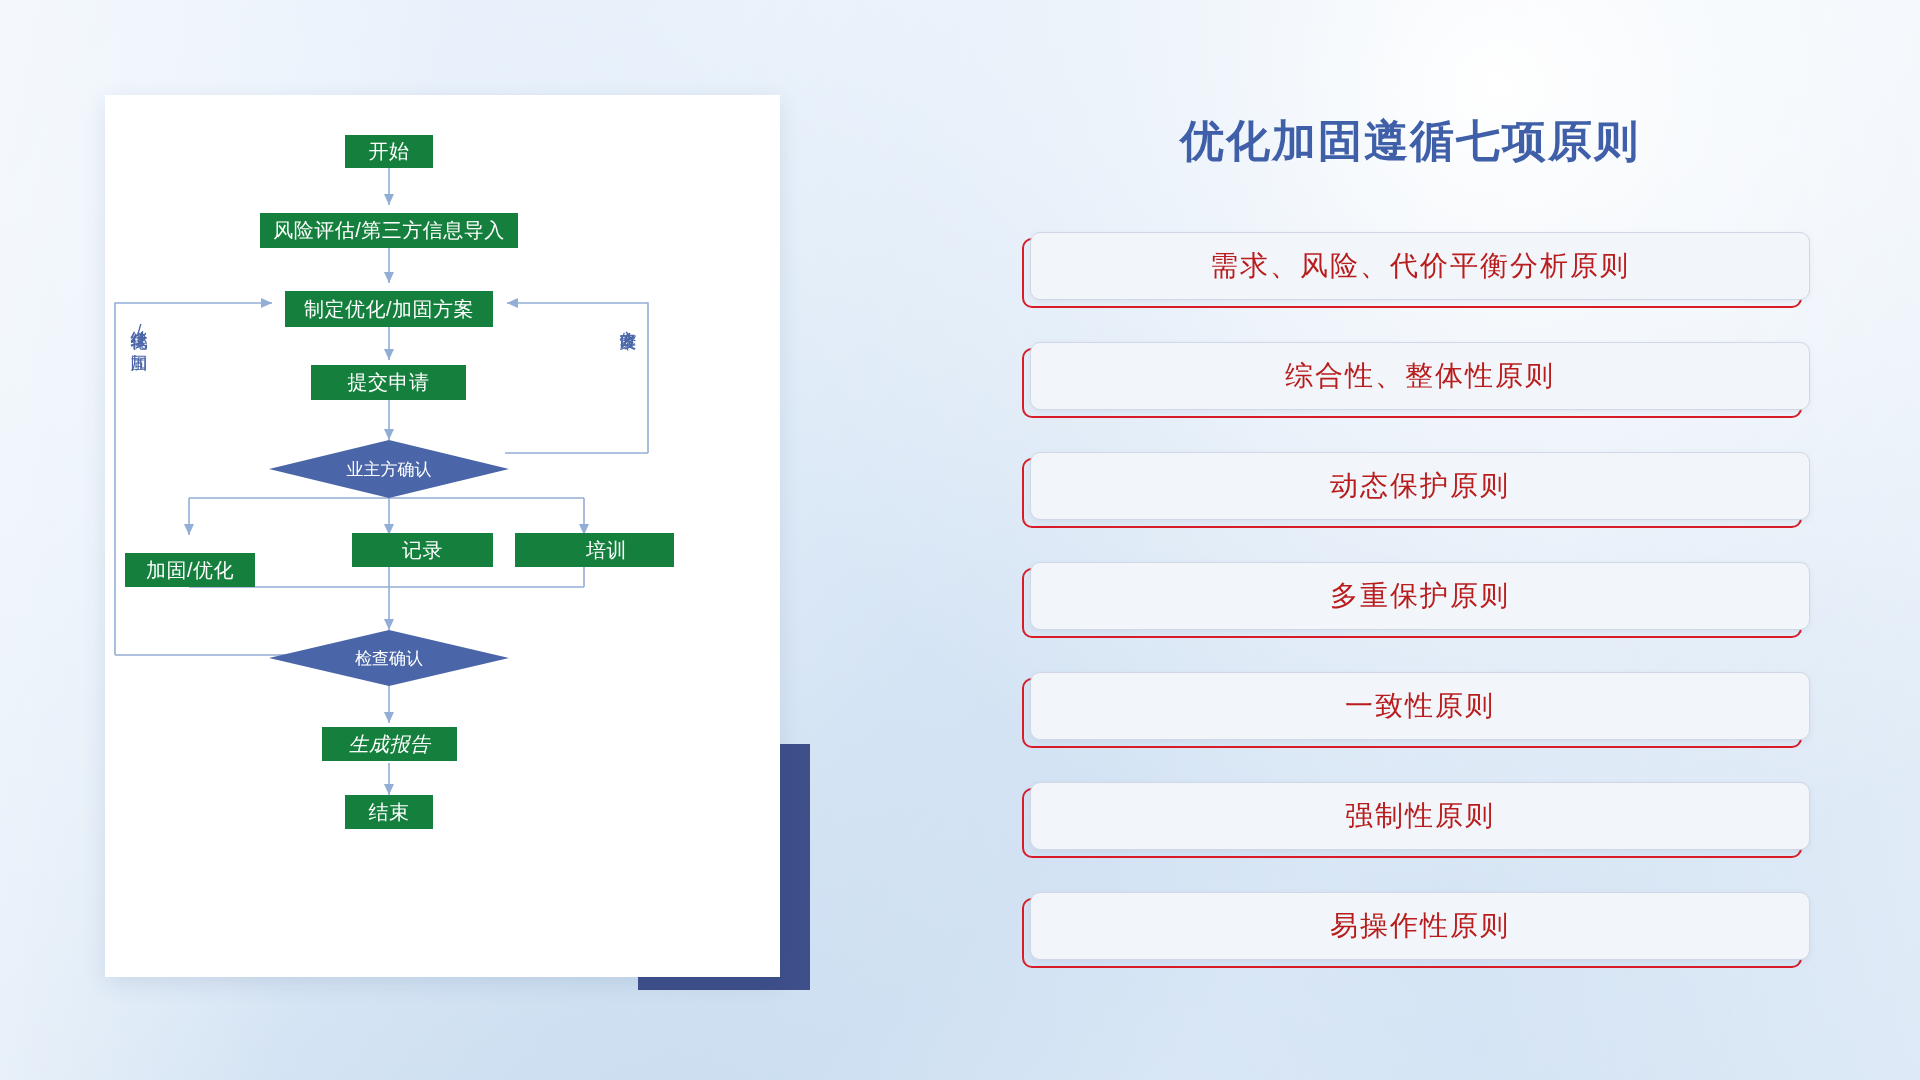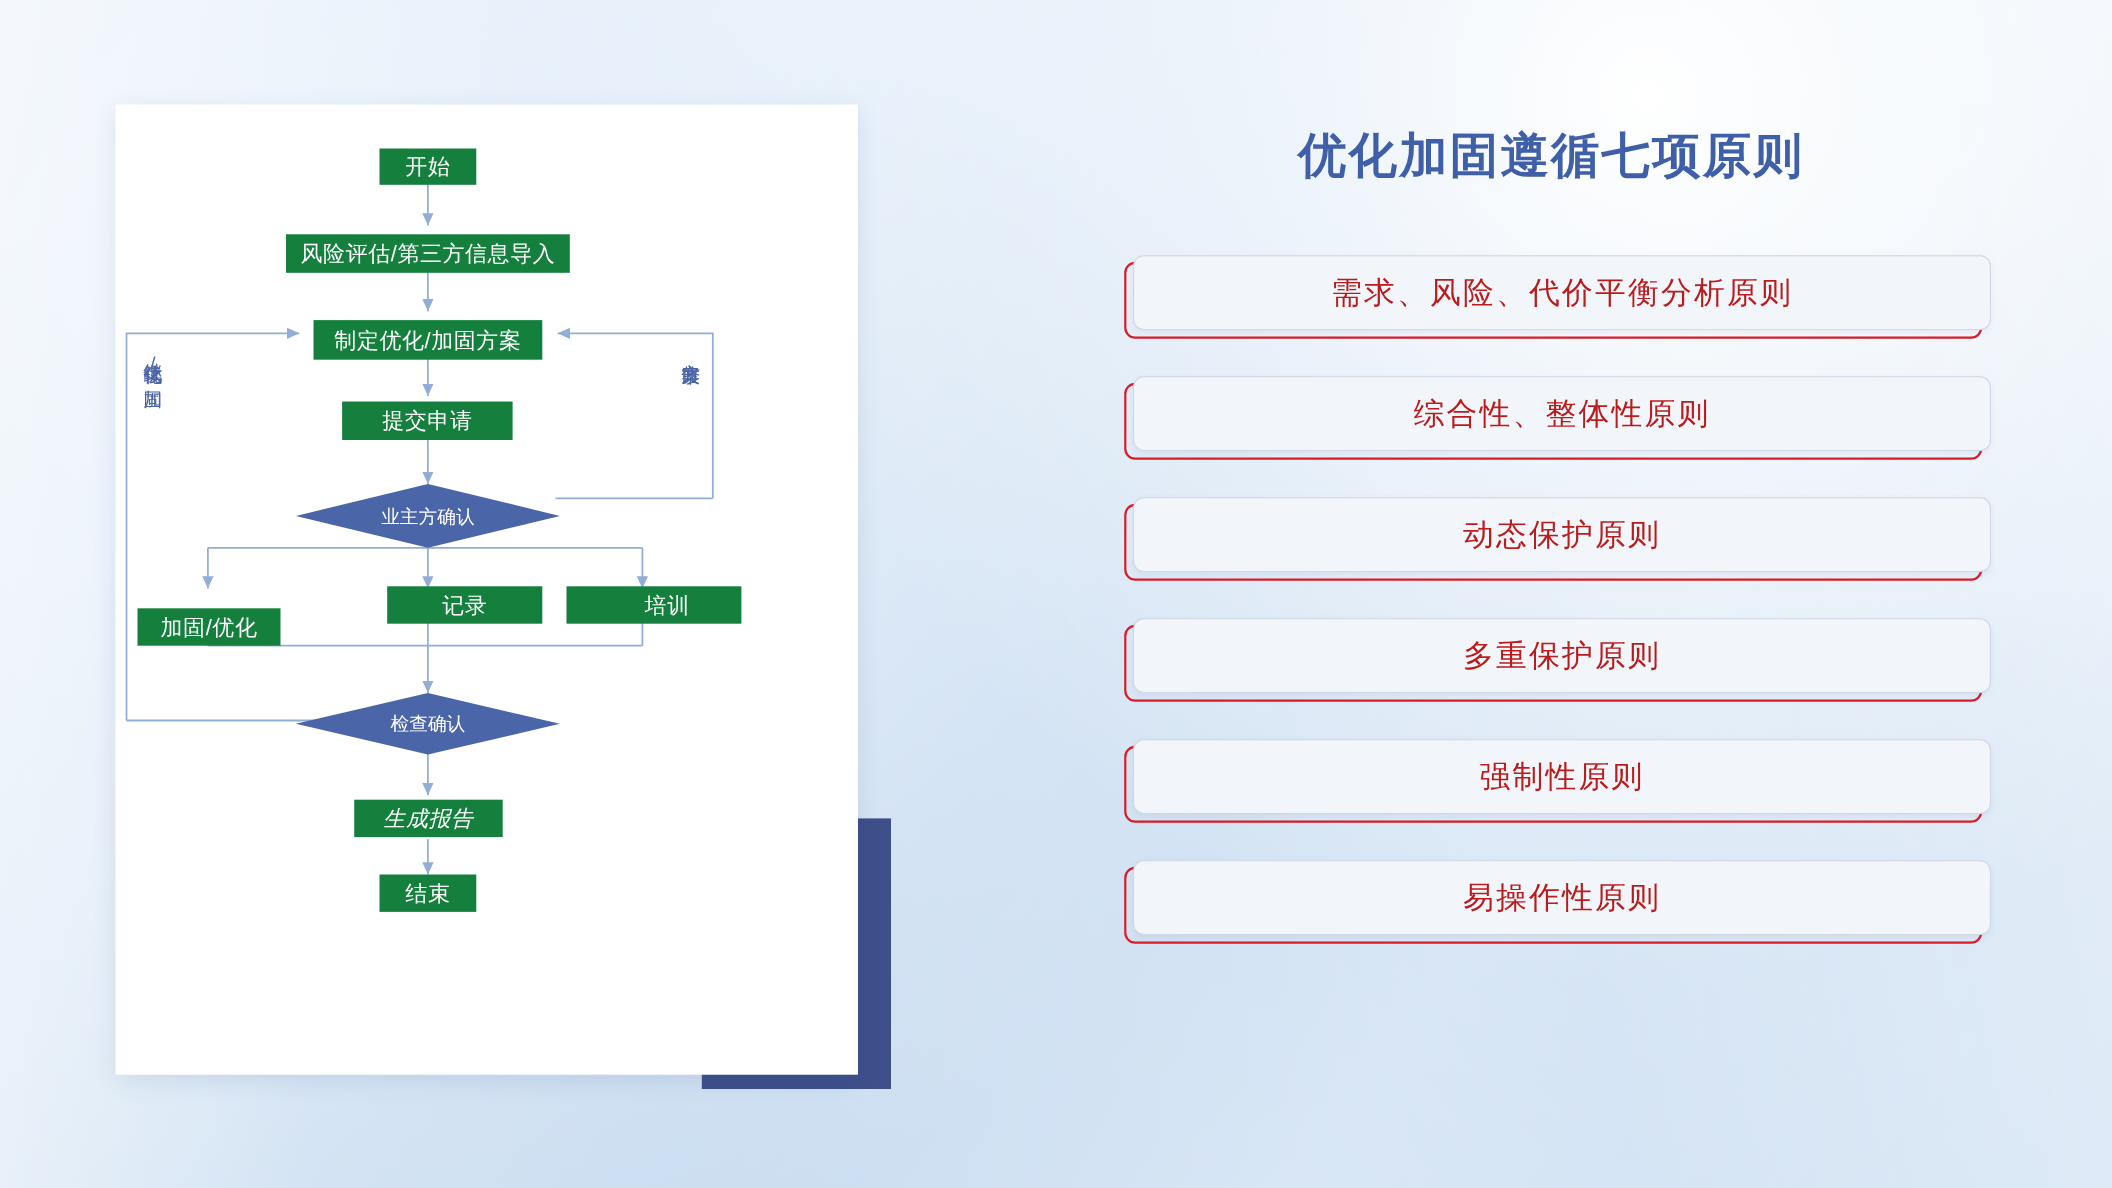--- a/index.html
+++ b/index.html
@@ -239,20 +239,24 @@
     <div class="pill-wrap">
       <div class="pill-accent"></div>
       <div class="pill">动态保护原则</div>
     </div>
 
     <div class="pill-wrap">
       <div class="pill-accent"></div>
       <div class="pill">多重保护原则</div>
     </div>
 
+    <div class="pill-wrap">
+      <div class="pill-accent"></div>
+      <div class="pill">一致性原则</div>
+    </div>
 
     <div class="pill-wrap">
       <div class="pill-accent"></div>
       <div class="pill">强制性原则</div>
     </div>
 
     <div class="pill-wrap">
       <div class="pill-accent"></div>
       <div class="pill">易操作性原则</div>
     </div>

